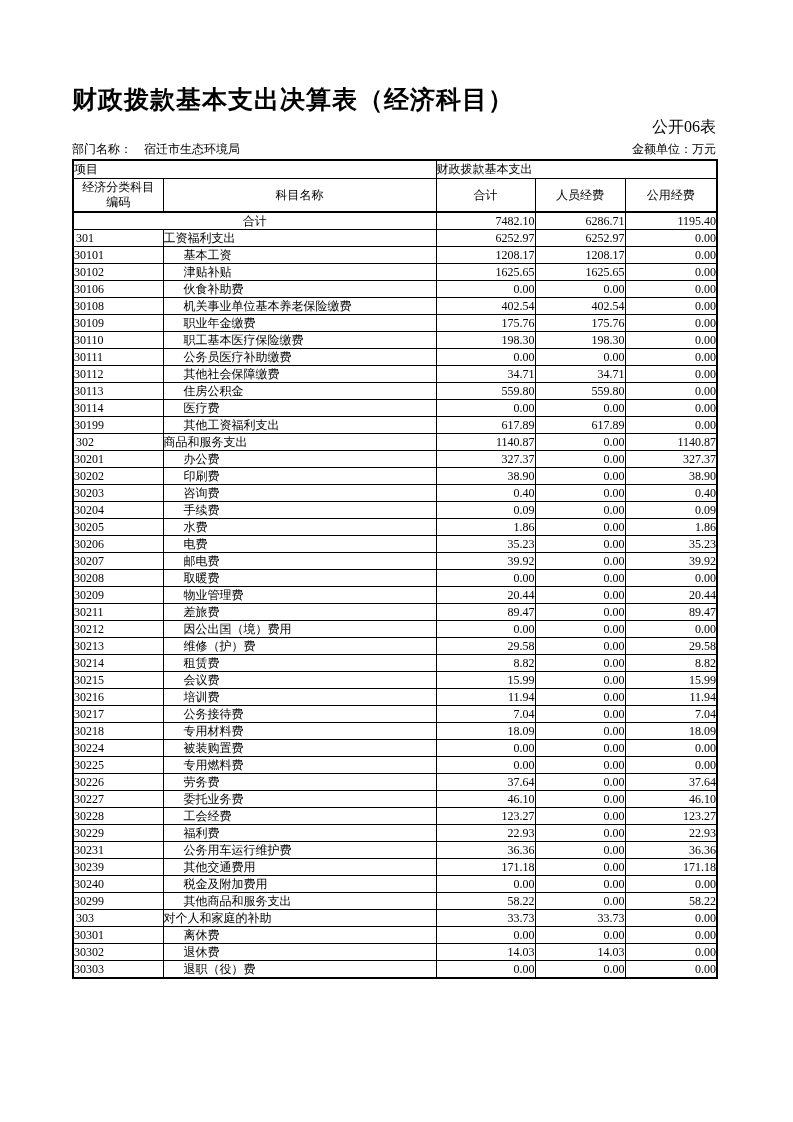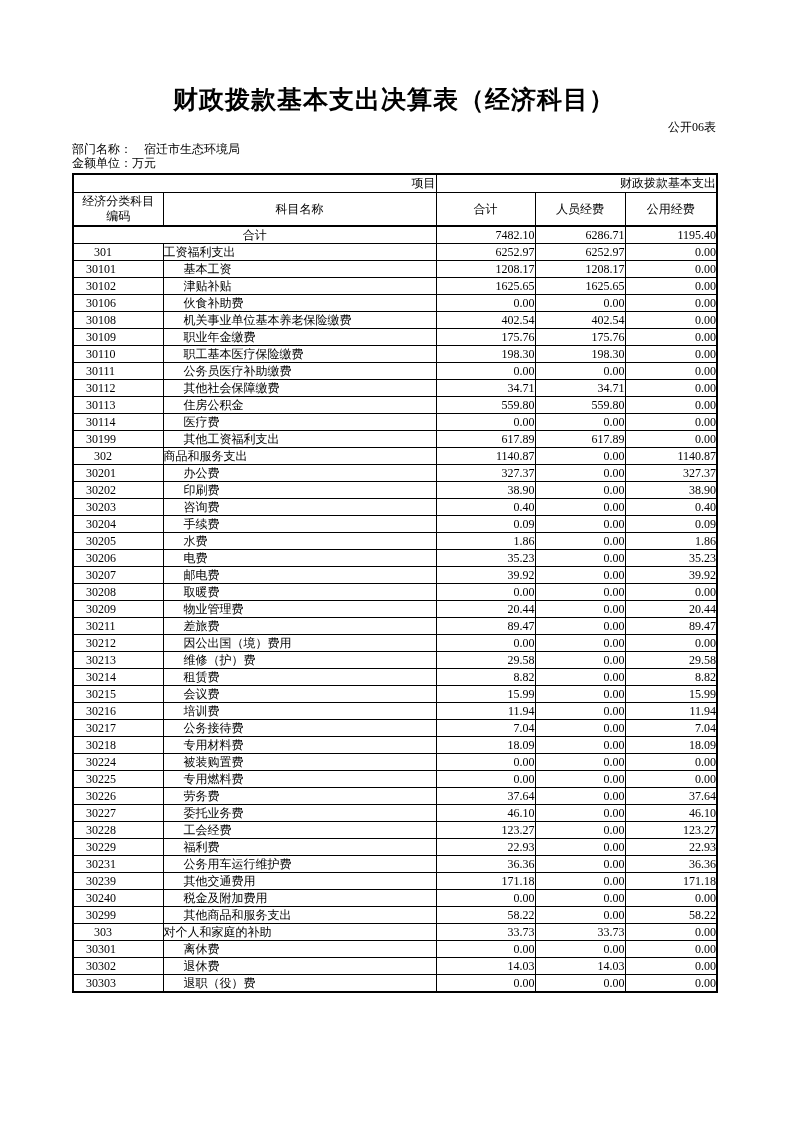--- a/index.html
+++ b/index.html
@@ -13,66 +13,64 @@
     width: 793px;
     height: 1122px;
     overflow: hidden;
   }
   .doc {
     padding-top: 84px;
     margin-left: 72px;
     width: 644px;
   }
   .title {
-    text-align: center;
     font-size: 25px;
     font-weight: bold;
     letter-spacing: 1px;
     line-height: 32px;
     margin: 0;
   }
   .form-no {
     text-align: right;
-    font-size: 12px;
+    font-size: 16px;
     line-height: 14px;
     margin-top: 4px;
   }
   .meta {
     display: flex;
     justify-content: space-between;
     font-size: 12px;
     line-height: 14px;
     margin-top: 8px;
     margin-bottom: 3px;
-    flex-direction: column;
   }
   .meta .dept .dept-name { margin-left: 12px; }
   table.fin {
     border-collapse: collapse;
     table-layout: fixed;
     width: 644px;
     border: 2px solid #000;
   }
   table.fin th, table.fin td {
     border: 1px solid #000;
     font-size: 12px;
     font-weight: normal;
     padding: 0;
     overflow: hidden;
     white-space: normal;
     line-height: 1.25;
   }
-  thead tr.h1 th { height: 17px; text-align: right; }
+  thead tr.h1 th { height: 17px; text-align: left; }
   thead tr.h2 th { height: 32px; text-align: center; border-bottom: 2px solid #000; }
   thead th.code-h { padding: 0 8px; }
   tbody td { height: 16px; line-height: 16px; }
   td.num { text-align: right; padding-right: 3px; }
   td.center { text-align: center; }
-  td.code.l1 { padding-left: 20px; }
-  td.code.l2 { padding-left: 12px; }
+  td.code.l1 { padding-left: 2px; }
+  td.code.l2 { }
   td.name.l1 { }
   td.name.l2 { padding-left: 20px; }
   tr.grand td { border-bottom: 1px solid #000; }
 </style>
 </head>
 <body>
 
 <div class="doc">
   <h1 class="title">财政拨款基本支出决算表（经济科目）</h1>
   <div class="form-no">公开06表</div>

